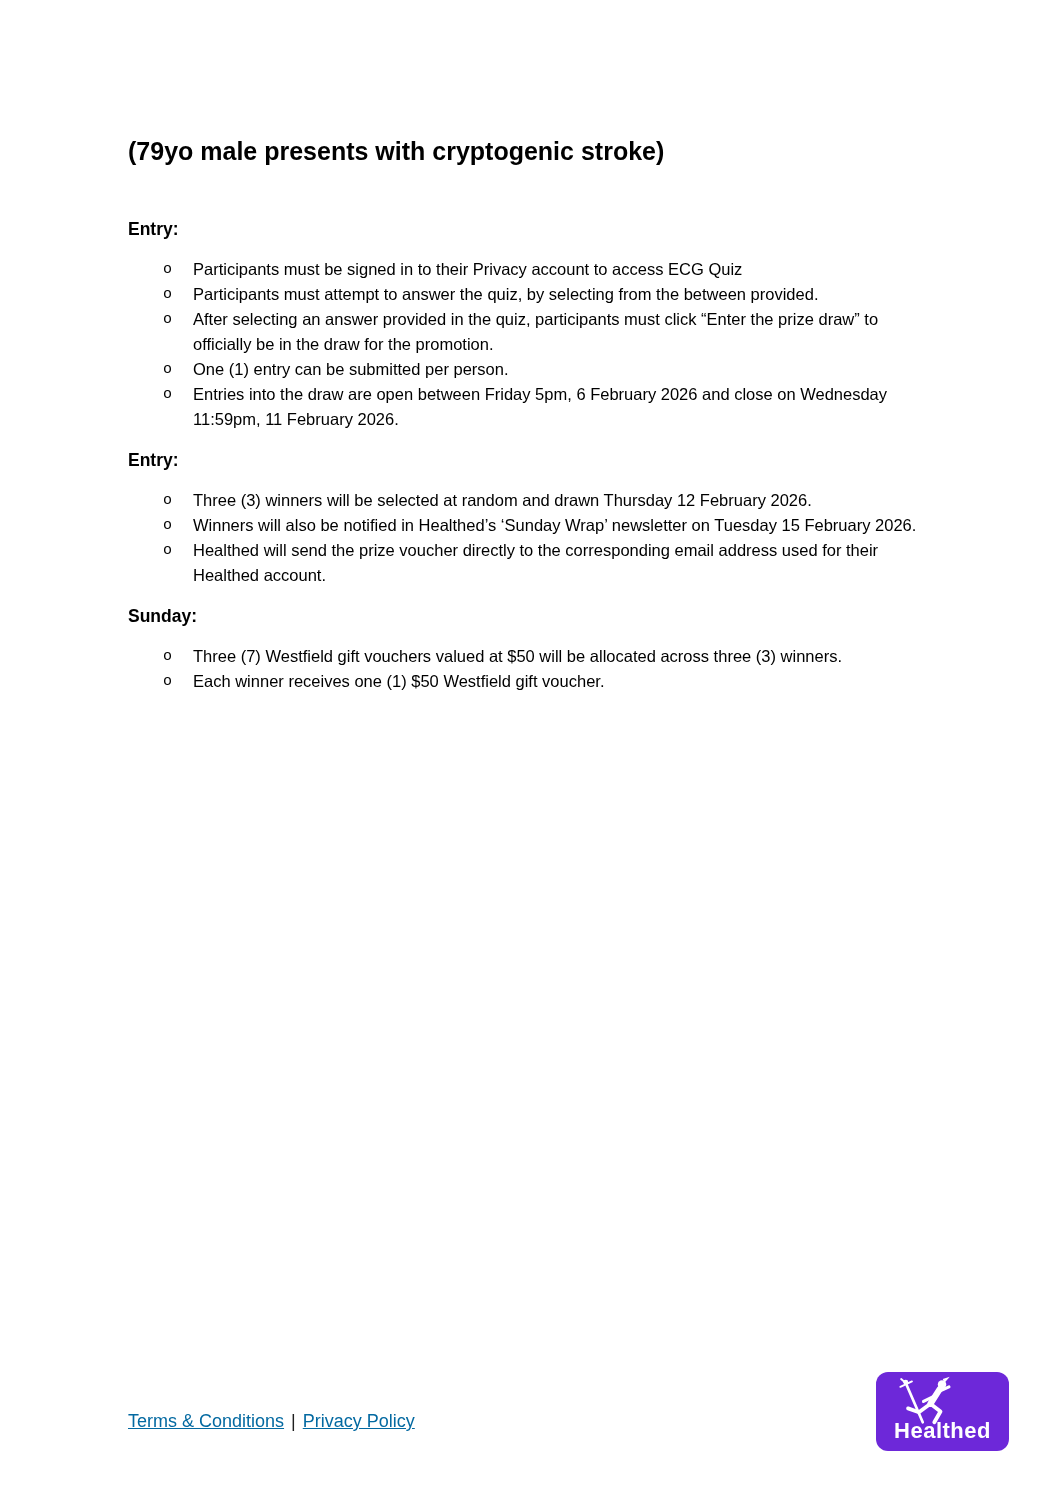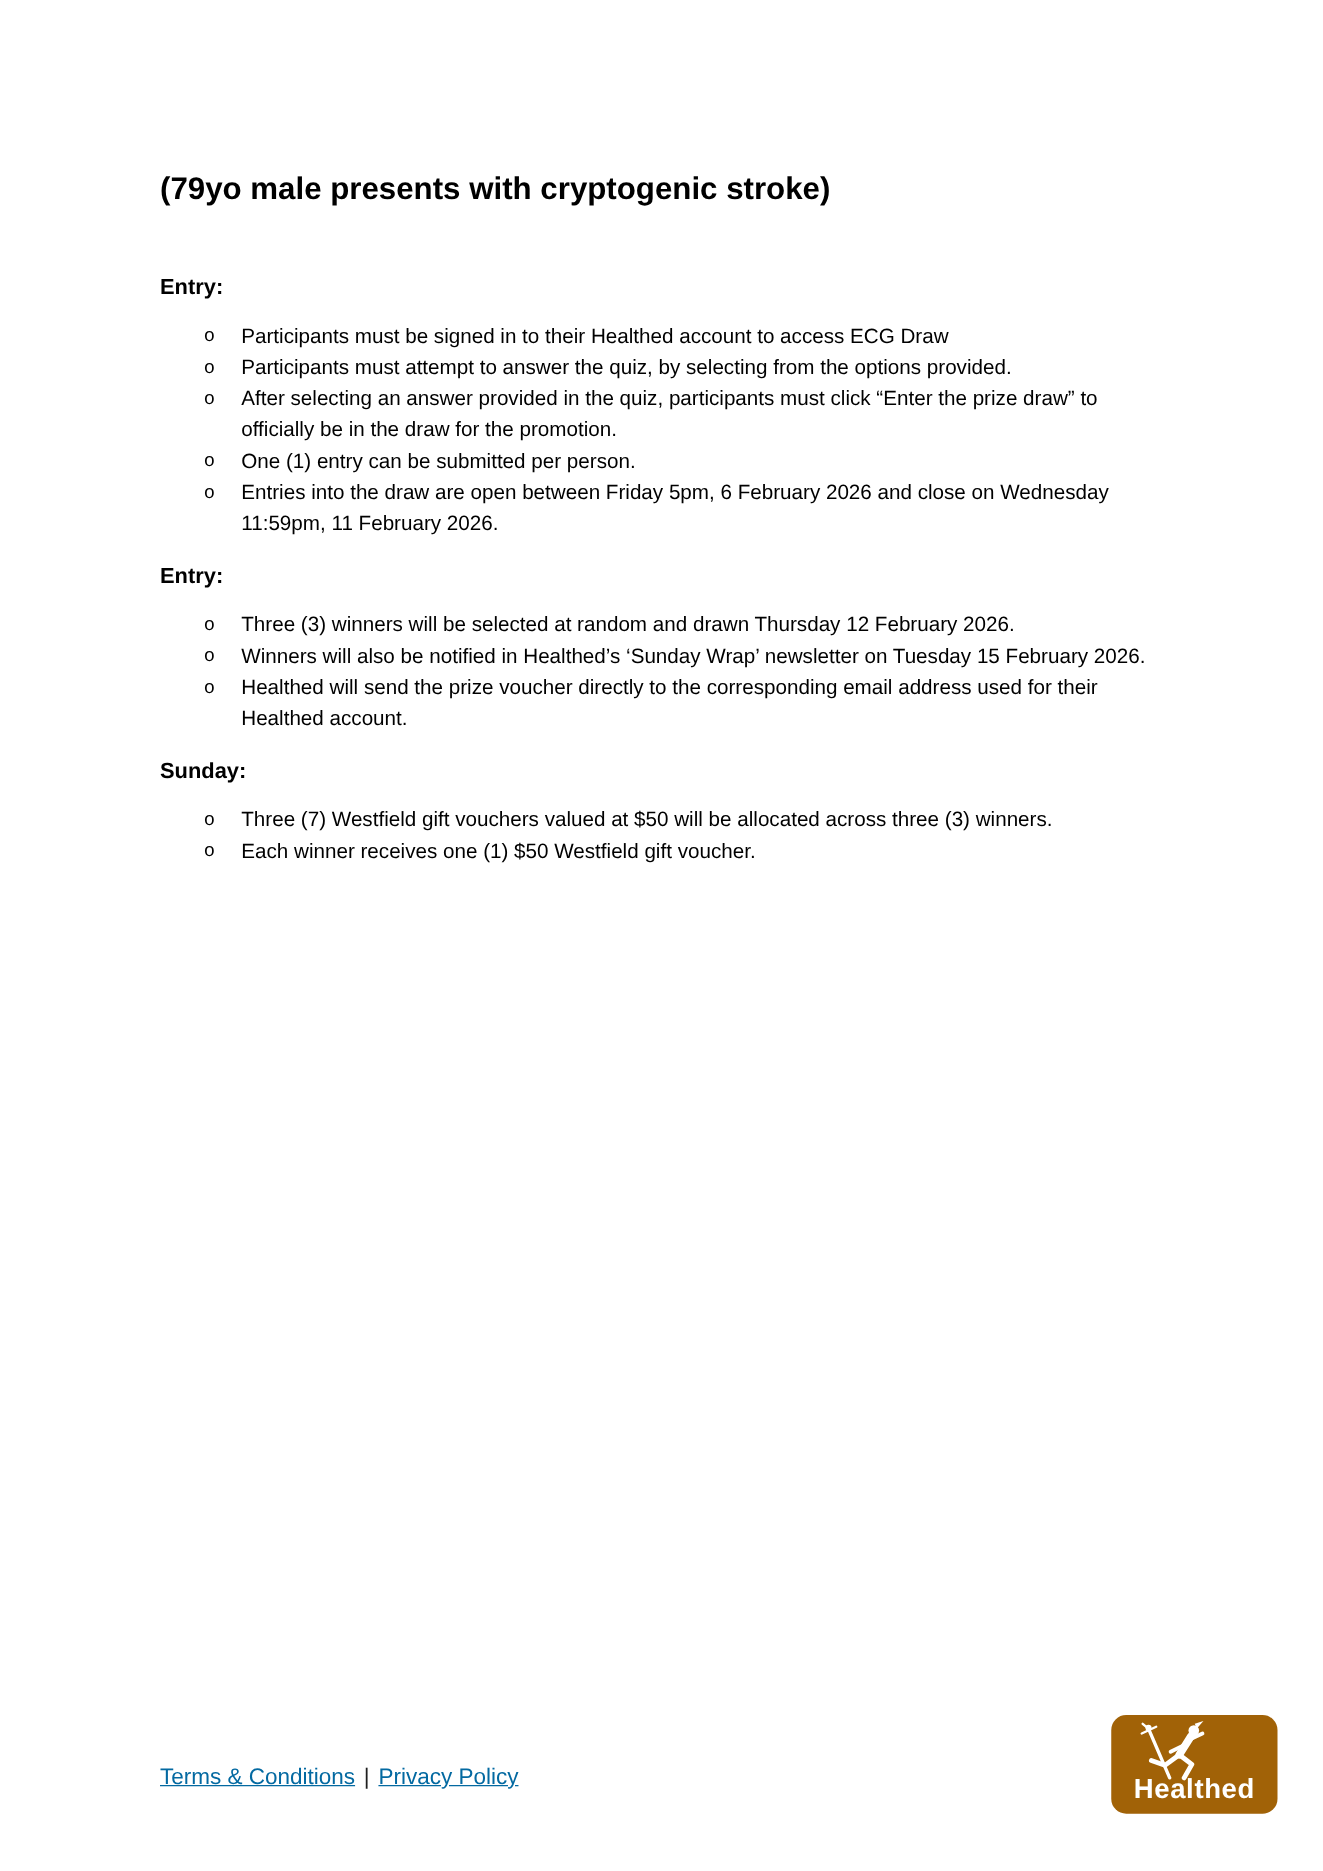--- a/index.html
+++ b/index.html
@@ -65,23 +65,22 @@
   .footer-links .sep {
     color: #1f1f1f;
     margin: 0 7px;
   }
   .logo {
     position: absolute;
     left: 876px;
     top: 1372px;
     width: 133px;
     height: 79px;
-    background: #a16207;
+    background: #6d28d9;
     border-radius: 12px;
-    margin-left: 13px;
   }
   .logo svg {
     position: absolute;
     left: 6px;
     top: 4px;
   }
   .logo-text {
     position: absolute;
     bottom: 7px;
     left: 0;
@@ -102,25 +101,25 @@
 
     <h1 class="doc-title">
       <span class="title-line">(79yo male presents with cryptogenic stroke)</span>
     </h1>
 
     <section>
       <h2 class="sec-heading">Entry:</h2>
       <ul class="bullets">
         <li>
           <span class="marker">o</span>
-          <span class="li-text">Participants must be signed in to their Healthed account to access ECG Draw</span>
+          <span class="li-text">Participants must be signed in to their Privacy account to access ECG Quiz</span>
         </li>
         <li>
           <span class="marker">o</span>
-          <span class="li-text">Participants must attempt to answer the quiz, by selecting from the options provided.</span>
+          <span class="li-text">Participants must attempt to answer the quiz, by selecting from the between provided.</span>
         </li>
         <li>
           <span class="marker">o</span>
           <span class="li-text">After selecting an answer provided in the quiz, participants must click “Enter the prize draw” to officially be in the draw for the promotion.</span>
         </li>
         <li>
           <span class="marker">o</span>
           <span class="li-text">One (1) entry can be submitted per person.</span>
         </li>
         <li>

